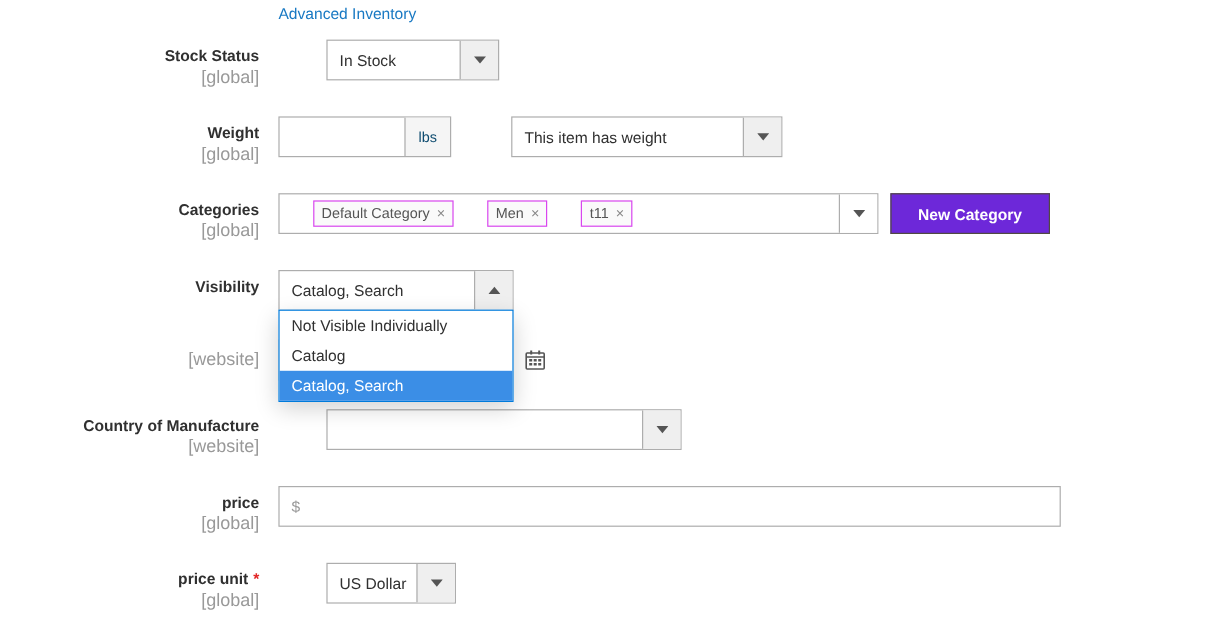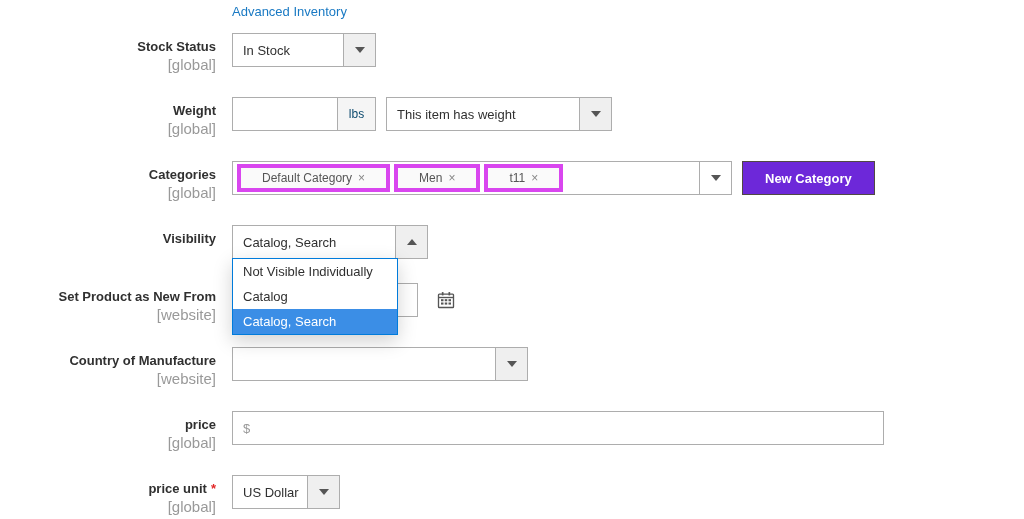--- a/index.html
+++ b/index.html
@@ -53,20 +53,21 @@
     height: 34px;
     display: inline-flex;
     align-items: center;
     font-size: 13px;
     color: #303030;
   }
   .select {
     position: relative;
     padding: 0 36px 0 10px;
     min-width: 100px;
+    margin-left: 40px;
   }
   .select .select-toggle,
   .dropdown-toggle {
     position: absolute;
     right: 0; top: 0; bottom: 0;
     width: 32px;
     border-left: 1px solid #adadad;
     background: #efefef;
     display: flex; align-items: center; justify-content: center;
   }
@@ -95,26 +96,27 @@
   
   .categories-box {
     width: 500px;
     position: relative;
     padding: 0 36px 0 4px;
     gap: 4px;
   }
   .categories-box .tag {
     display: inline-flex;
     align-items: center;
-    border: 4px solid #d946ef;
+    border: 1px solid #d946ef;
     background: #fafafa;
-    padding: 3px 21px;
+    padding: 3px 6px;
     font-size: 12px;
     gap: 6px;
     color: #555;
+    margin-left: 24px;
   }
   .categories-box .tag .x { color: #888; cursor: pointer; }
   .categories-box .dropdown-toggle { border-left: 1px solid #adadad; background: #fff; }
 
   .btn-dark {
     height: 34px;
     background: #6d28d9;
     color: #fff;
     border: 1px solid #514943;
     padding: 0 22px;
@@ -137,21 +139,21 @@
     position: relative;
   }
   .vis-select .select-toggle {
     position: absolute; right: 0; top: 0; bottom: 0; width: 32px;
     border-left: 1px solid #adadad; background: #efefef;
     display: flex; align-items: center; justify-content: center;
   }
   .vis-menu {
     position: absolute;
     left: 0; top: 33px;
-    width: 166px;
+    width: 196px;
     background: #fff;
     border: 1px solid #007bdb;
     z-index: 10;
     box-shadow: 0 6px 18px rgba(0,0,0,.18);
   }
   .vis-menu .opt {
     padding: 5px 10px;
     font-size: 13px;
     color: #303030;
     cursor: pointer;
@@ -281,21 +283,20 @@
           <div class="opt">Not Visible Individually</div>
           <div class="opt">Catalog</div>
           <div class="opt selected">Catalog, Search</div>
         </div>
       </div>
     </div>
   </div>
 
   <div class="row">
     <div class="label-col">
-      <span class="lbl">Set Product as New From</span>
       <span class="scope">[website]</span>
     </div>
     <div class="ctrl-col">
       <div class="date-wrap">
         <div class="date-input">
           <span></span>
         </div>
         <span class="cal-icon">
           <svg width="20" height="20" viewBox="0 0 24 24">
             <rect x="3" y="5" width="18" height="16" rx="1" fill="none" stroke="#555" stroke-width="1.6"></rect>

